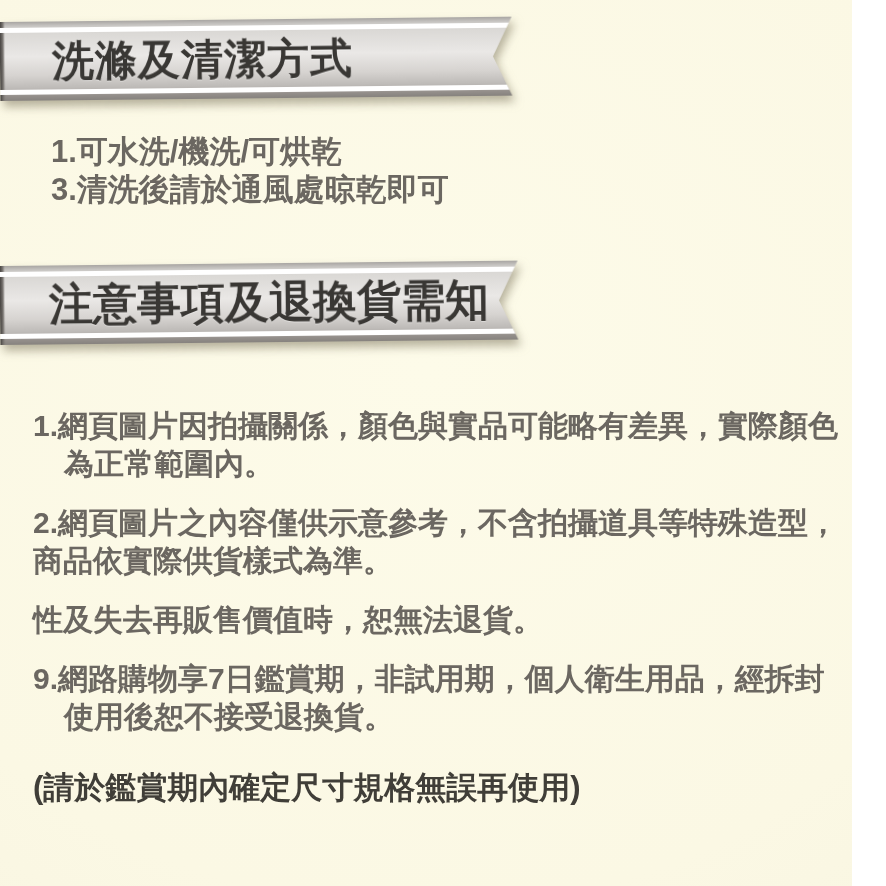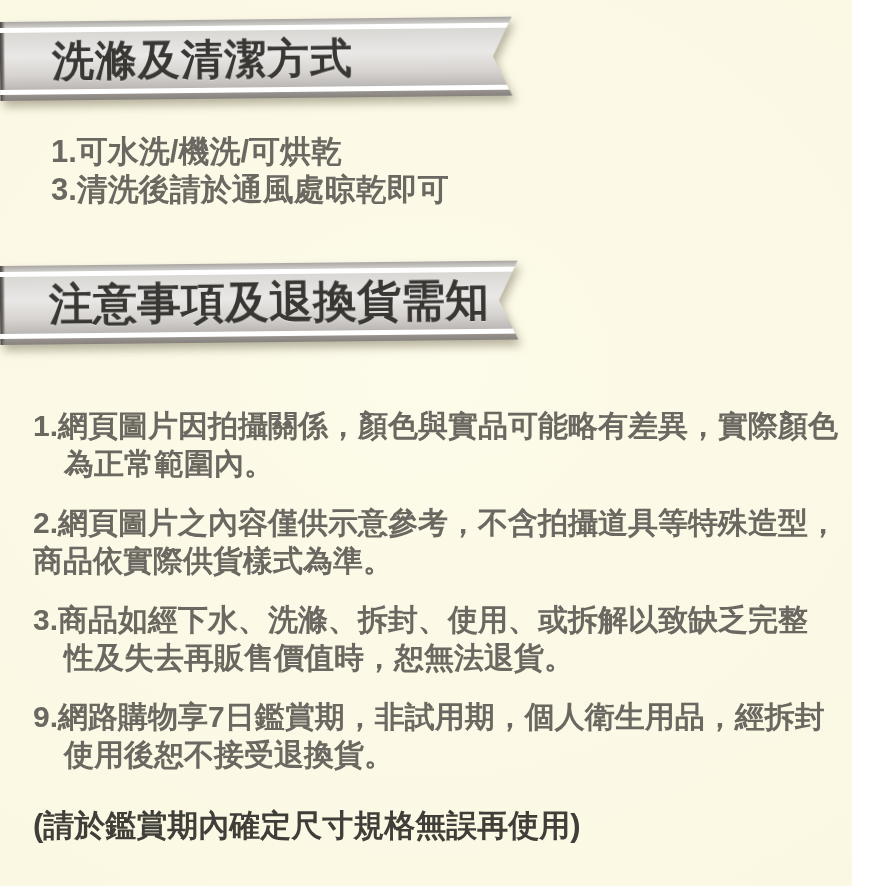--- a/index.html
+++ b/index.html
@@ -131,21 +131,20 @@
       <div class="line">1.網頁圖片因拍攝關係，顏色與實品可能略有差異，實際顏色</div>
       <div class="line">為正常範圍內。</div>
     </div>
 
     <div class="note">
       <div class="line">2.網頁圖片之內容僅供示意參考，不含拍攝道具等特殊造型，</div>
       <div class="line">商品依實際供貨樣式為準。</div>
     </div>
 
     <div class="note hang">
-      <div class="line">3.商品如經下水、洗滌、拆封、使用、或拆解以致缺乏完整</div>
       <div class="line">性及失去再販售價值時，恕無法退貨。</div>
     </div>
 
     <div class="note hang">
       <div class="line">9.網路購物享7日鑑賞期，非試用期，個人衛生用品，經拆封</div>
       <div class="line">使用後恕不接受退換貨。</div>
     </div>
 
     <div class="footer-note">(請於鑑賞期內確定尺寸規格無誤再使用)</div>
   </div>

